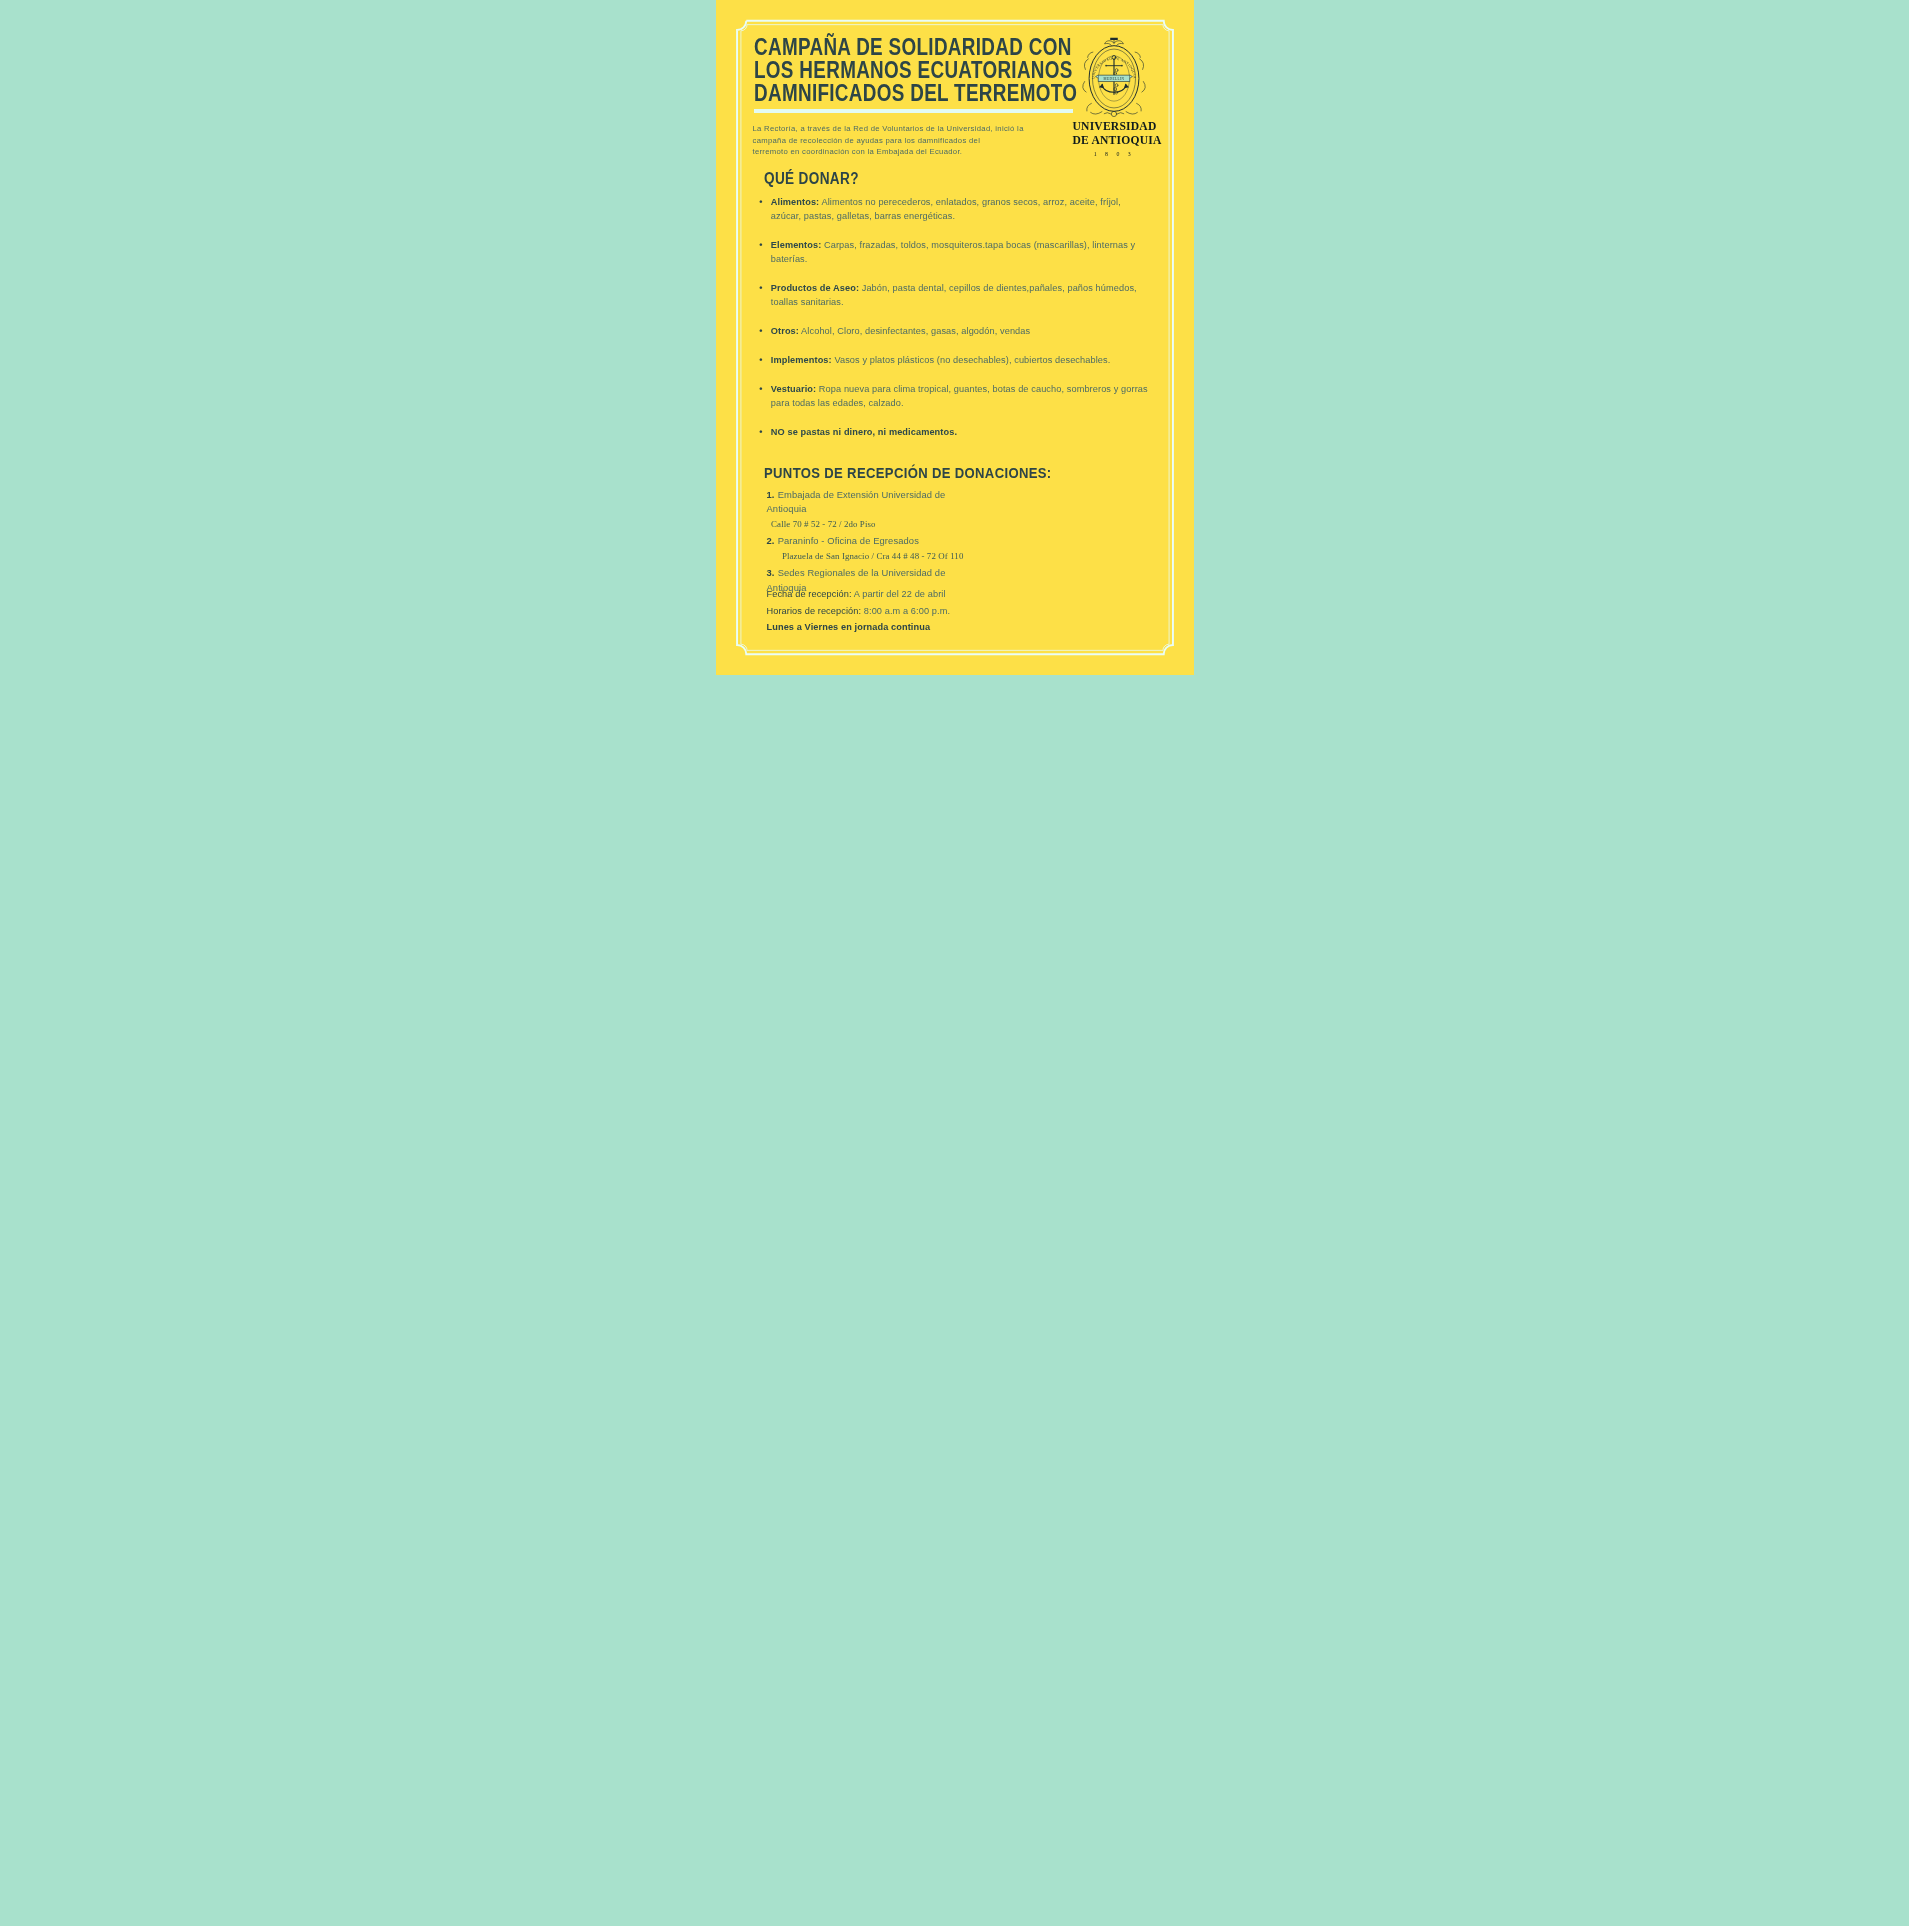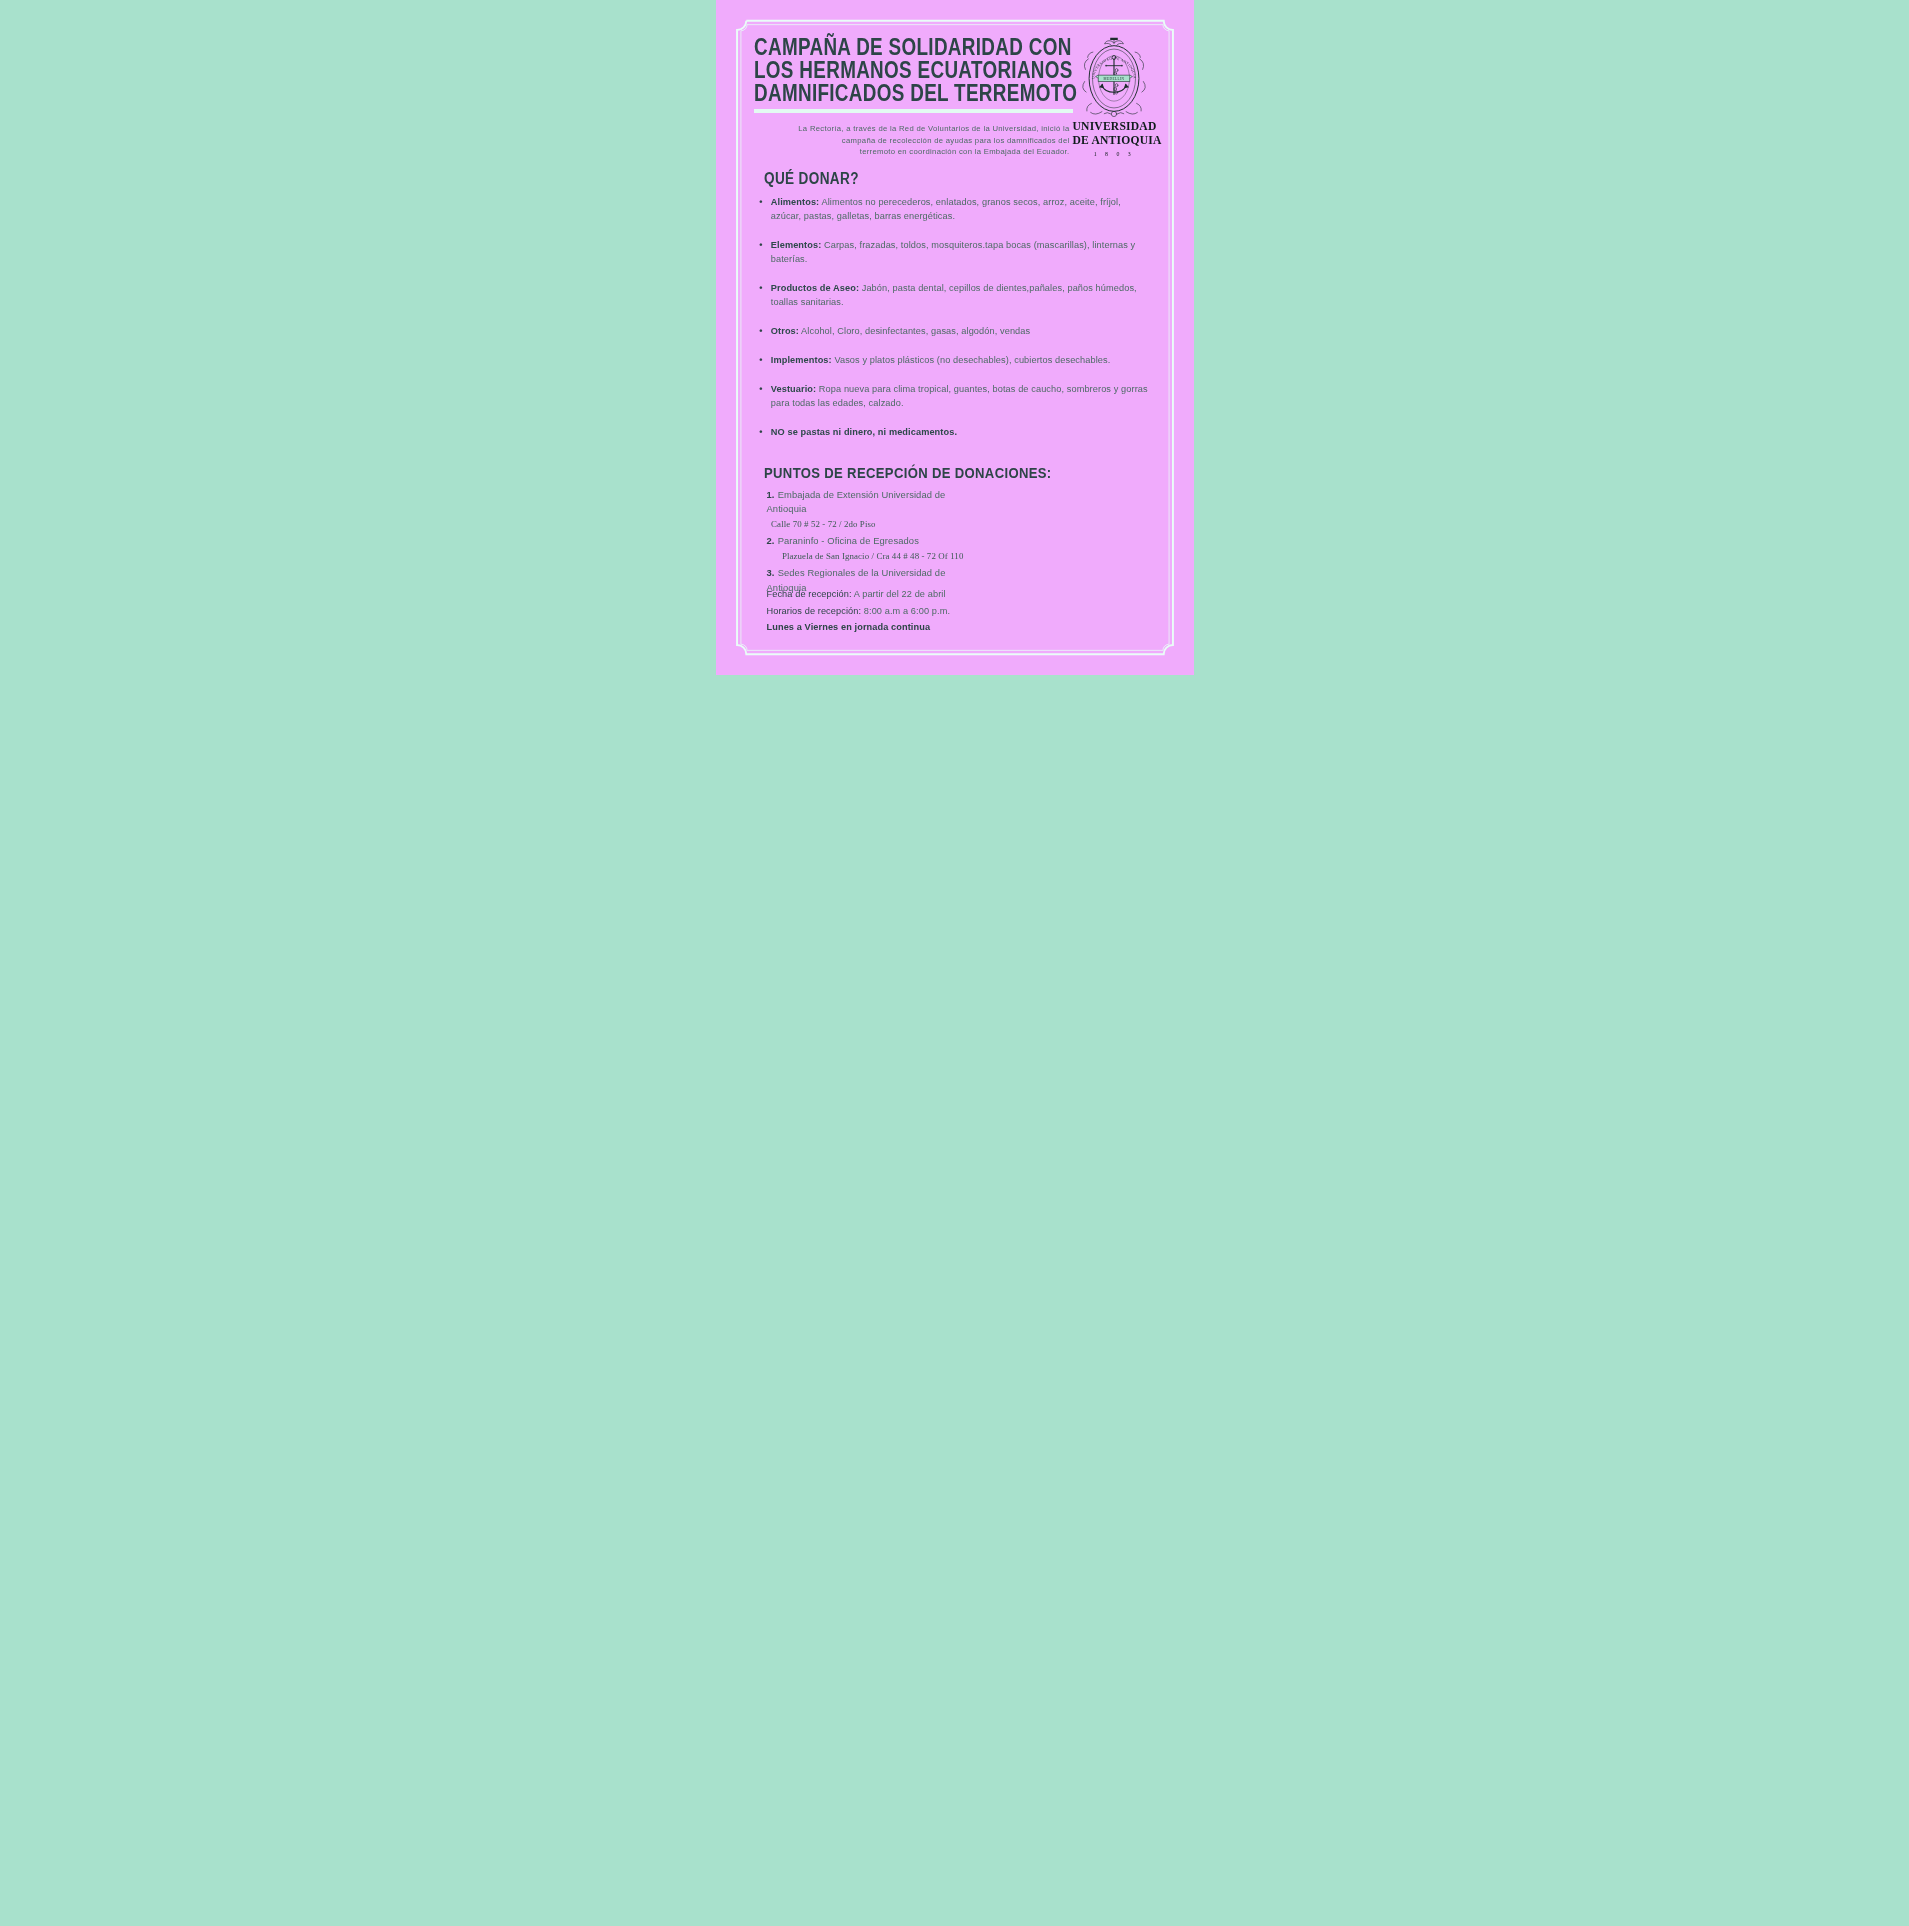--- a/index.html
+++ b/index.html
@@ -1,34 +1,34 @@
 <!DOCTYPE html>
 <html style="font-size:6.2px"><head>
 <meta charset="utf-8">
 <style>
   html,body{margin:0;padding:0;background:#a8e1cc;}
-  .page{position:relative;width:478px;height:675px;margin:0 auto;background:#f0abfc;
+  .page{position:relative;width:478px;height:675px;margin:0 auto;background:#fde047;
         overflow:hidden;font-family:"Liberation Sans",sans-serif;}
   .frame{position:absolute;inset:0;pointer-events:none;}
   .band{position:absolute;left:38px;top:109px;width:319px;height:3.9px;background:#e3fbf2;}
 
   
   .title{position:absolute;left:38px;top:36px;color:#2d4547;font-weight:bold;
          font-size:23px;line-height:23px;letter-spacing:0.4px;white-space:nowrap;}
   .title .cond{display:inline-block;transform:scaleX(.82);transform-origin:0 50%;}
 
   
   .logo{position:absolute;left:357px;top:37px;width:83px;text-align:center;color:#101c1c;}
   .logo svg{display:block;margin:0 auto;}
   .uni{font-family:"Liberation Serif",serif;font-weight:bold;font-size:11.6px;line-height:14px;
        letter-spacing:0.2px;white-space:nowrap;}
   .year{font-family:"Liberation Serif",serif;font-size:5.8px;letter-spacing:3.5px;margin-top:2.7px;}
 
   
-  .intro{position:absolute;left:37px;top:123px;width:317px;text-align:right;color:#4d6b65;
+  .intro{position:absolute;left:37px;top:123px;width:317px;text-align:left;color:#4d6b65;
          font-size:7.7px;line-height:11.7px;letter-spacing:0.3px;}
 
   
   .h2{position:absolute;color:#2d4547;font-weight:bold;font-size:16px;letter-spacing:0.4px;white-space:nowrap;margin-left:10px;}
   .h2 .cond{display:inline-block;transform:scaleX(.85);transform-origin:0 50%;}
   .h2.que{left:38px;top:170px;}
   .h2.puntos{left:38px;top:464px;font-size:15.4px;}
 
   
   .donar{position:absolute;left:43px;top:195px;width:390px;list-style:none;margin:0;padding:0;}

